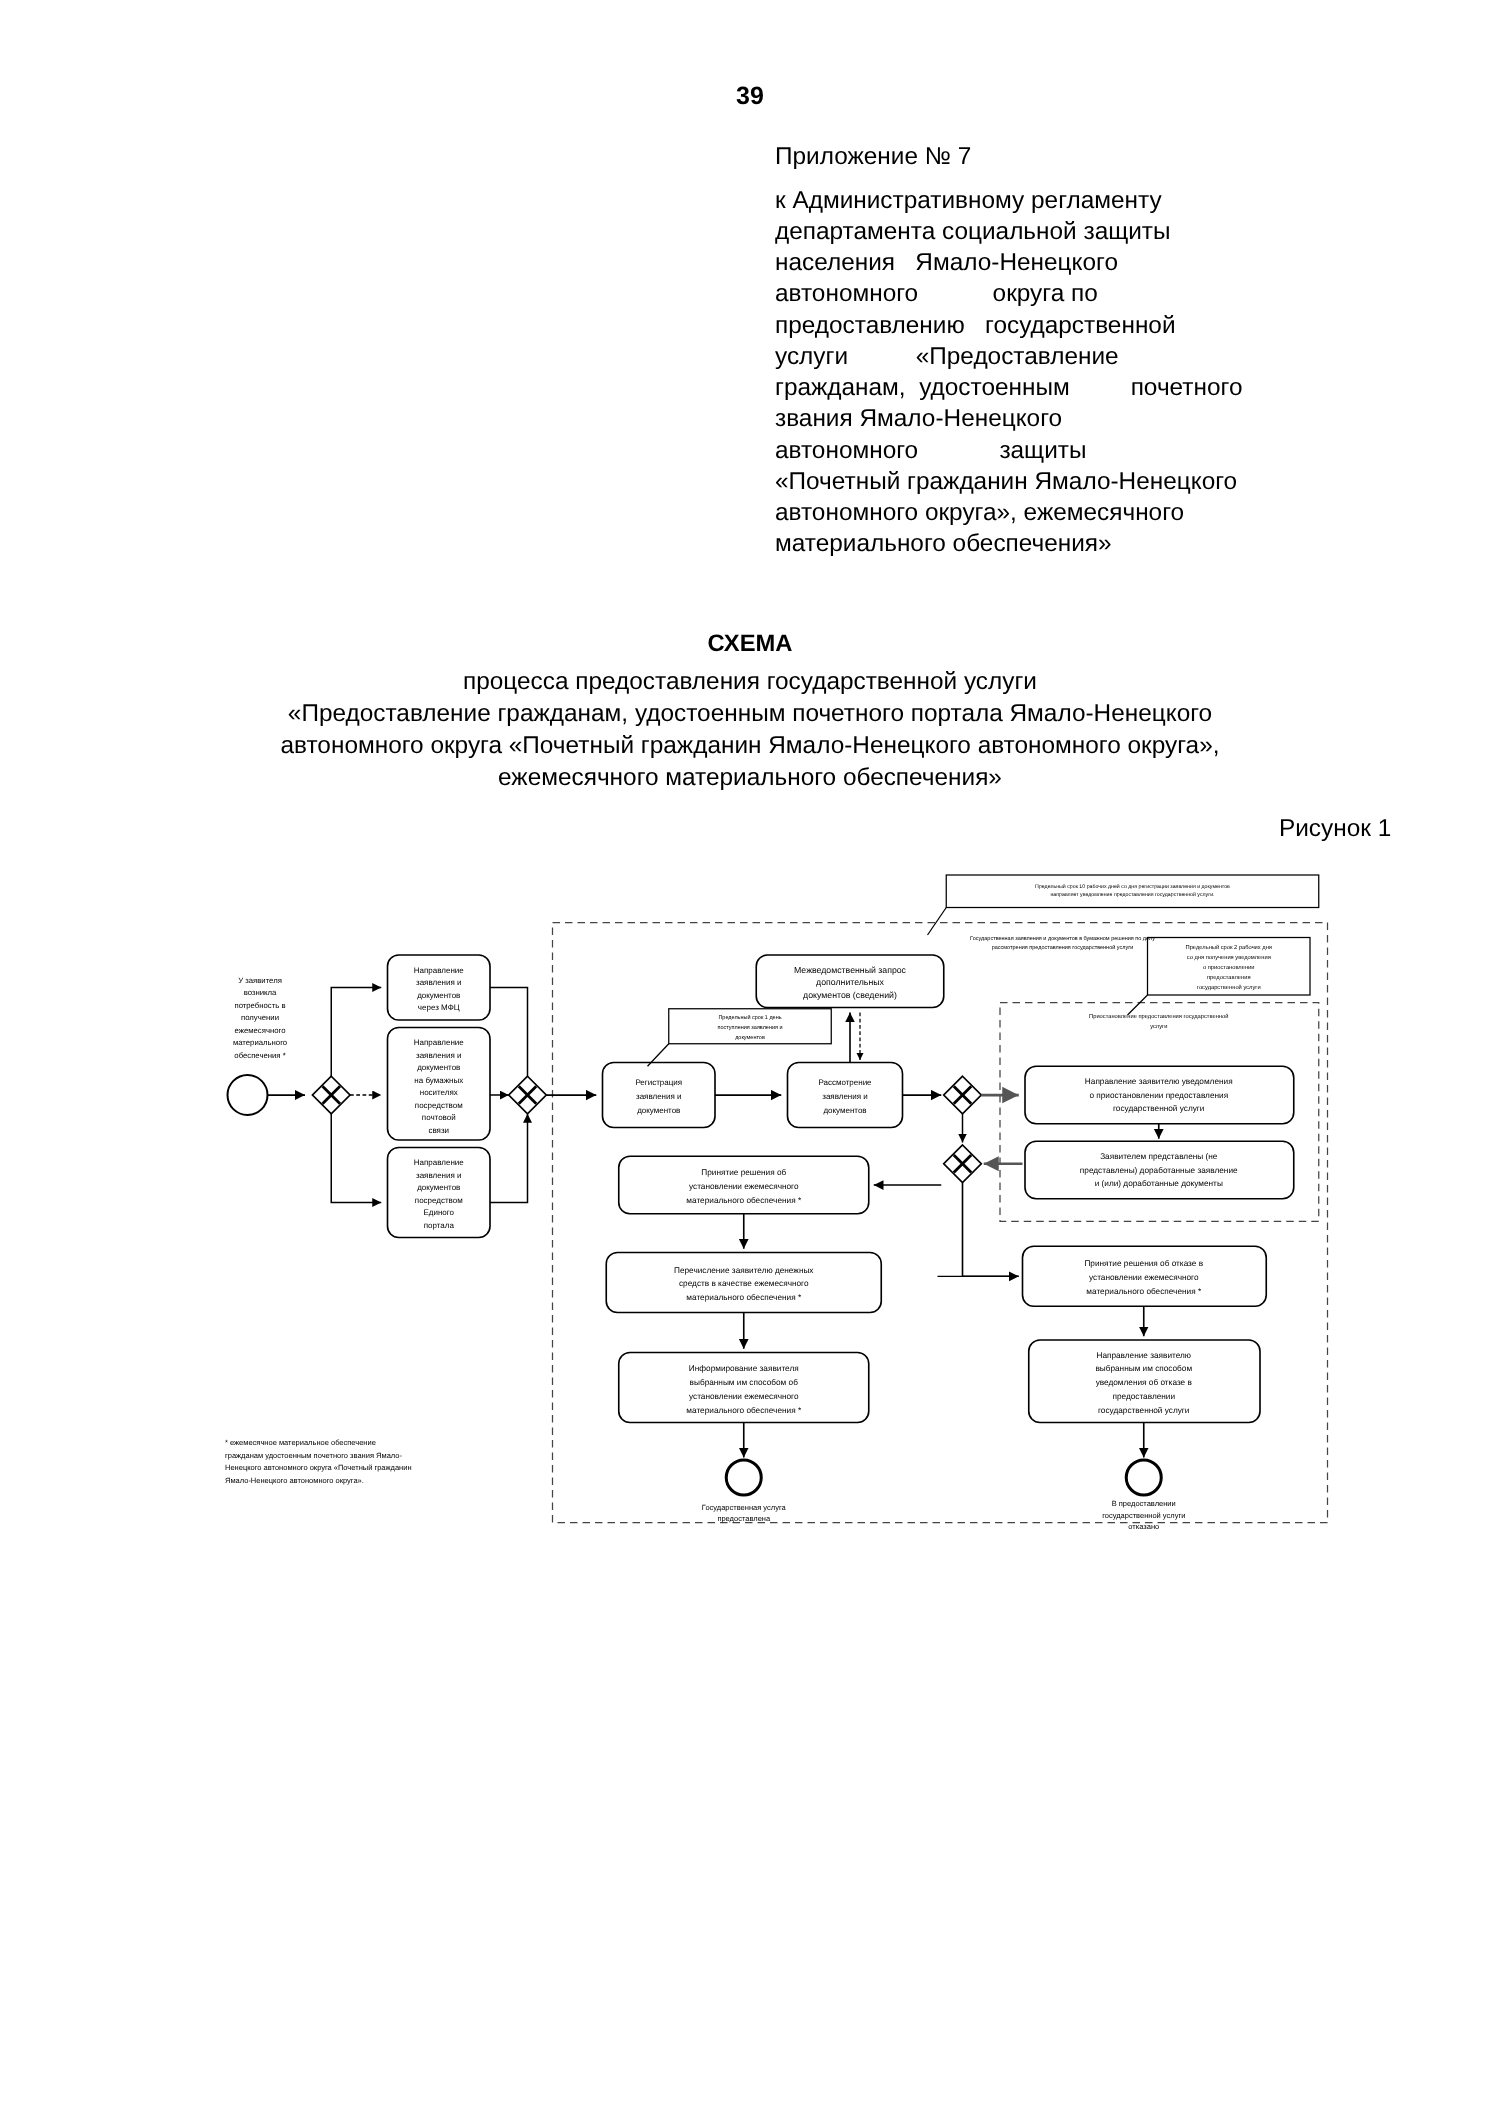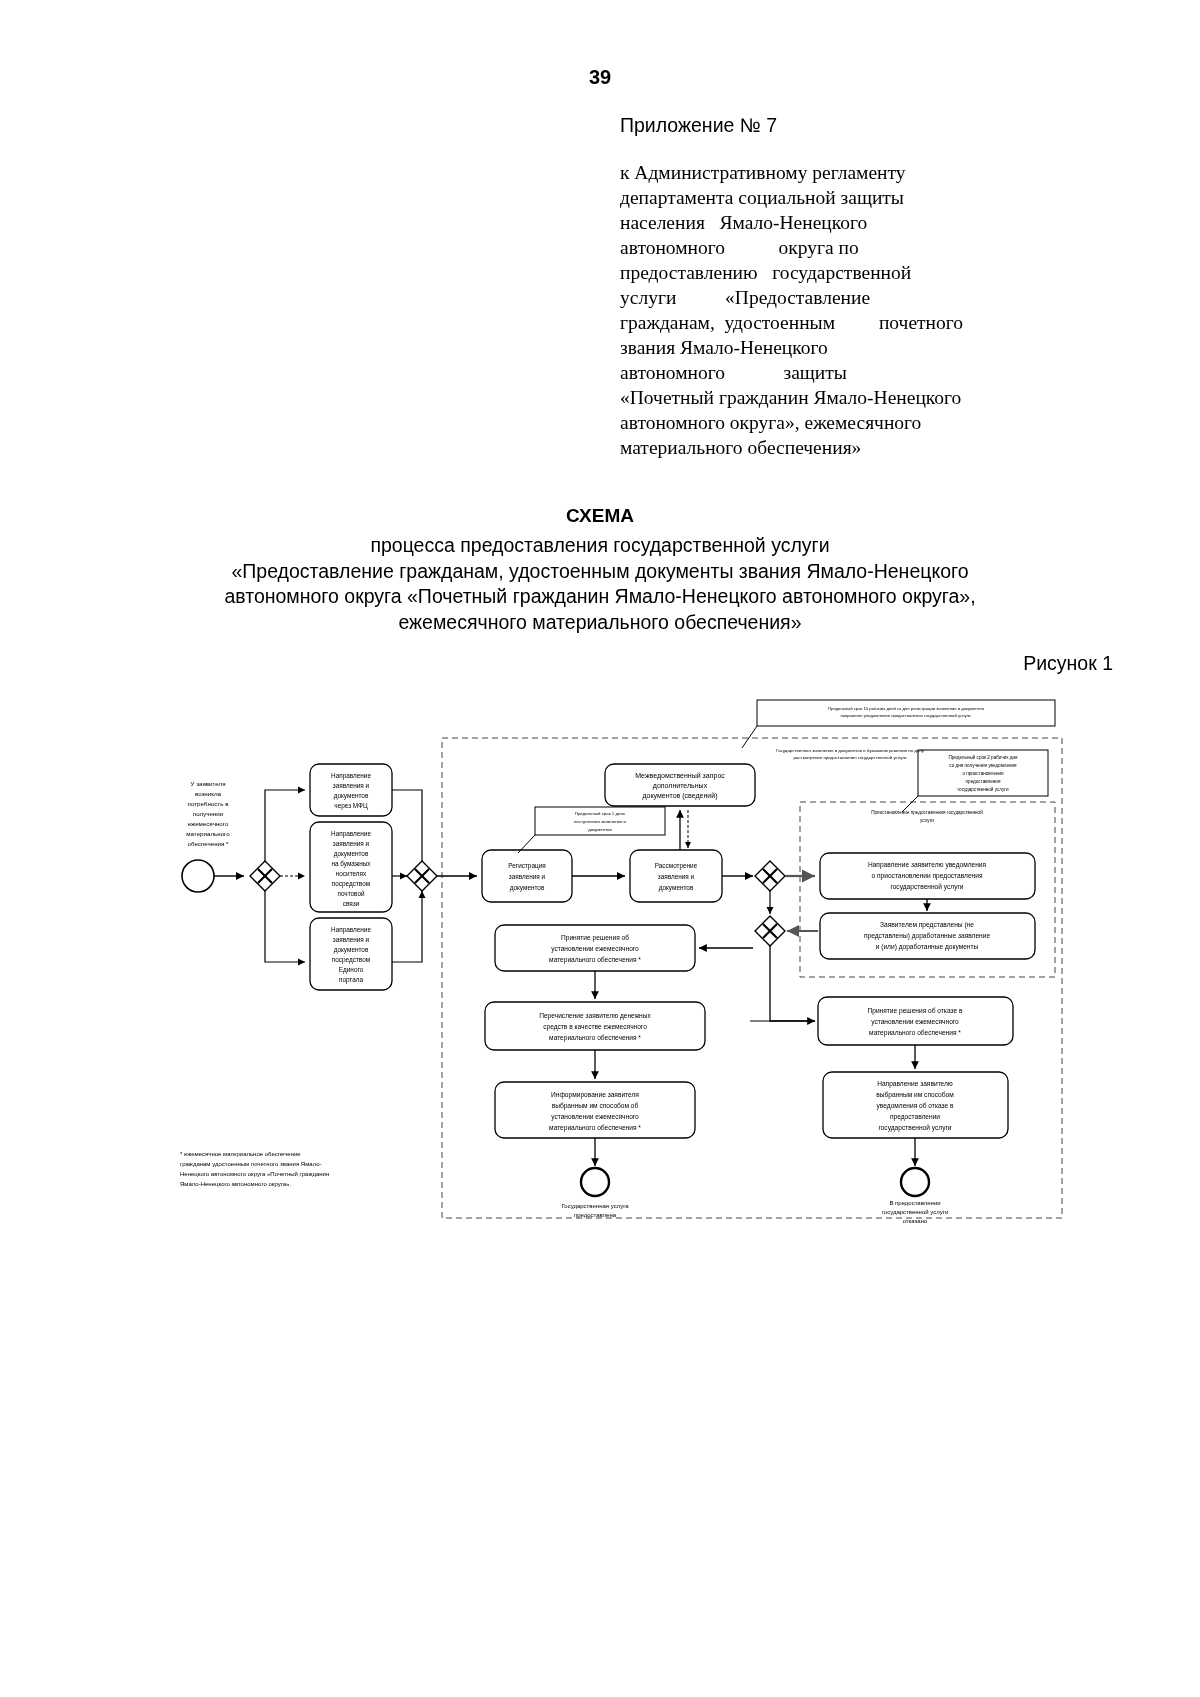--- a/index.html
+++ b/index.html
@@ -16,22 +16,22 @@
 
   
   .page-number {
     position:absolute; top:66px; left:0; width:1200px;
     text-align:center; font-size:20px;font-weight:bold;
   }
   .appendix-block {
     position:absolute; top:113px; left:620px; width:450px;
     font-size:19.5px; line-height:25px;
   }
-  .appendix-title { margin-bottom:22px; }
-  .appendix-body { text-align:justify;font-family:Liberation Serif, serif; }
+  .appendix-title { margin-bottom:10px; }
+  .appendix-body { text-align:justify; }
   .appendix-body div { white-space:pre-wrap; }
 
   
   .scheme-title {
     position:absolute; top:505px; left:0; width:1200px;
     text-align:center; font-weight:bold; font-size:19px;
   }
   .scheme-sub {
     position:absolute; top:533px; left:75px; width:1050px;
     text-align:center; font-size:19.5px; line-height:25.5px;
@@ -68,21 +68,21 @@
         <div>автономного            защиты</div>
         <div>«Почетный гражданин Ямало-Ненецкого</div>
         <div>автономного округа», ежемесячного</div>
         <div>материального обеспечения»</div>
       </div>
   </div>
 
   <div class="scheme-title">СХЕМА</div>
   <div class="scheme-sub" id="scheme-sub">
       <div>процесса предоставления государственной услуги</div>
-      <div>«Предоставление гражданам, удостоенным документы звания Ямало-Ненецкого</div>
+      <div>«Предоставление гражданам, удостоенным почетного портала Ямало-Ненецкого</div>
       <div>автономного округа «Почетный гражданин Ямало-Ненецкого автономного округа»,</div>
       <div>ежемесячного материального обеспечения»</div>
     </div>
   <div class="figure-caption">Рисунок 1</div>
 
   <div class="diagram">
     <svg width="960" height="560" viewBox="0 0 960 560" xmlns="http://www.w3.org/2000/svg">
       <defs>
         <marker id="arrow" markerWidth="7" markerHeight="7" refX="6" refY="3" orient="auto">
           <path d="M0,0 L6,3 L0,6 z" fill="#000"></path>

